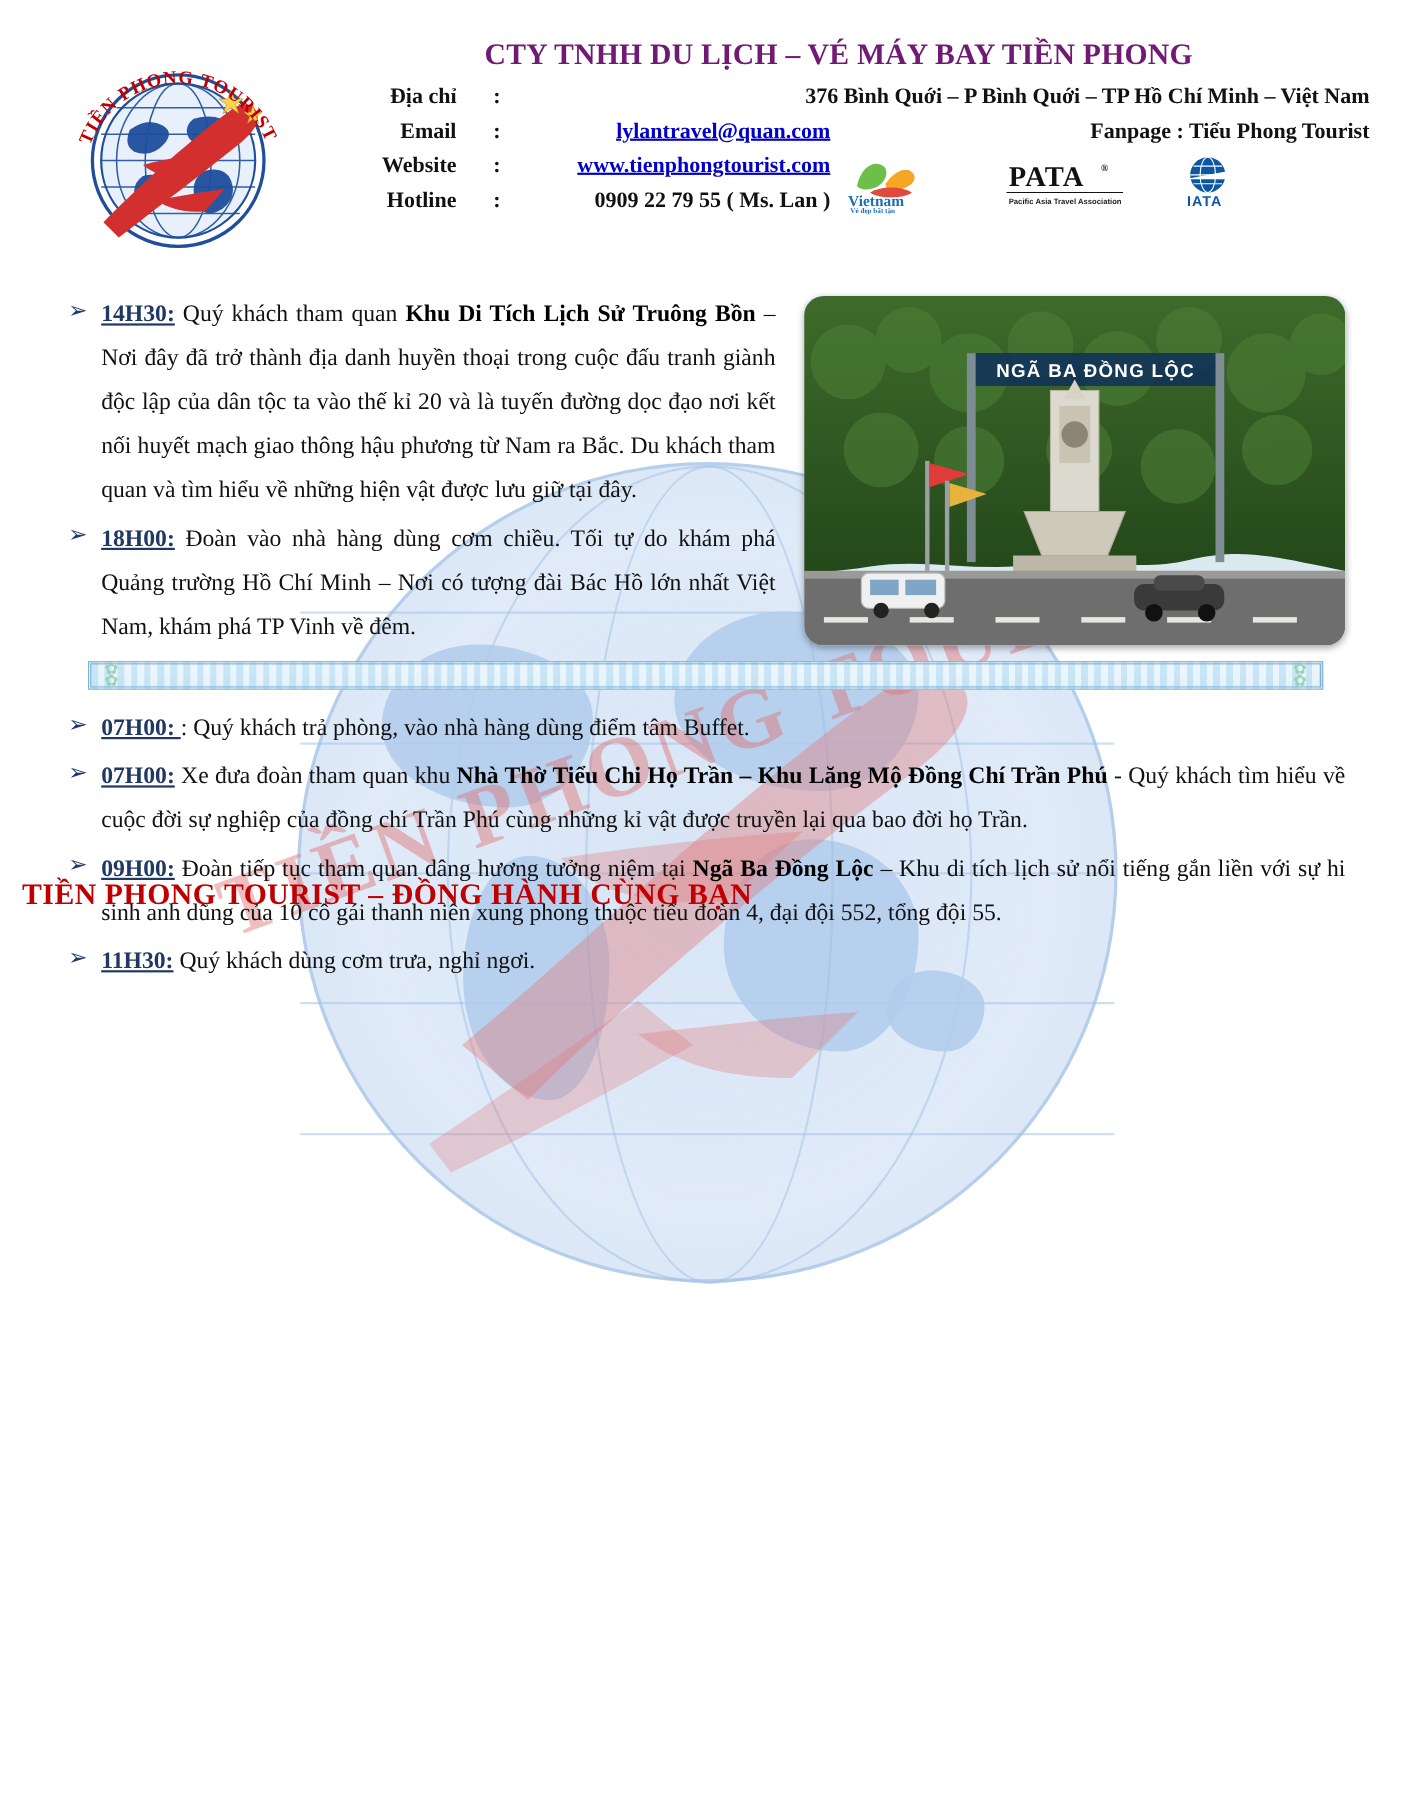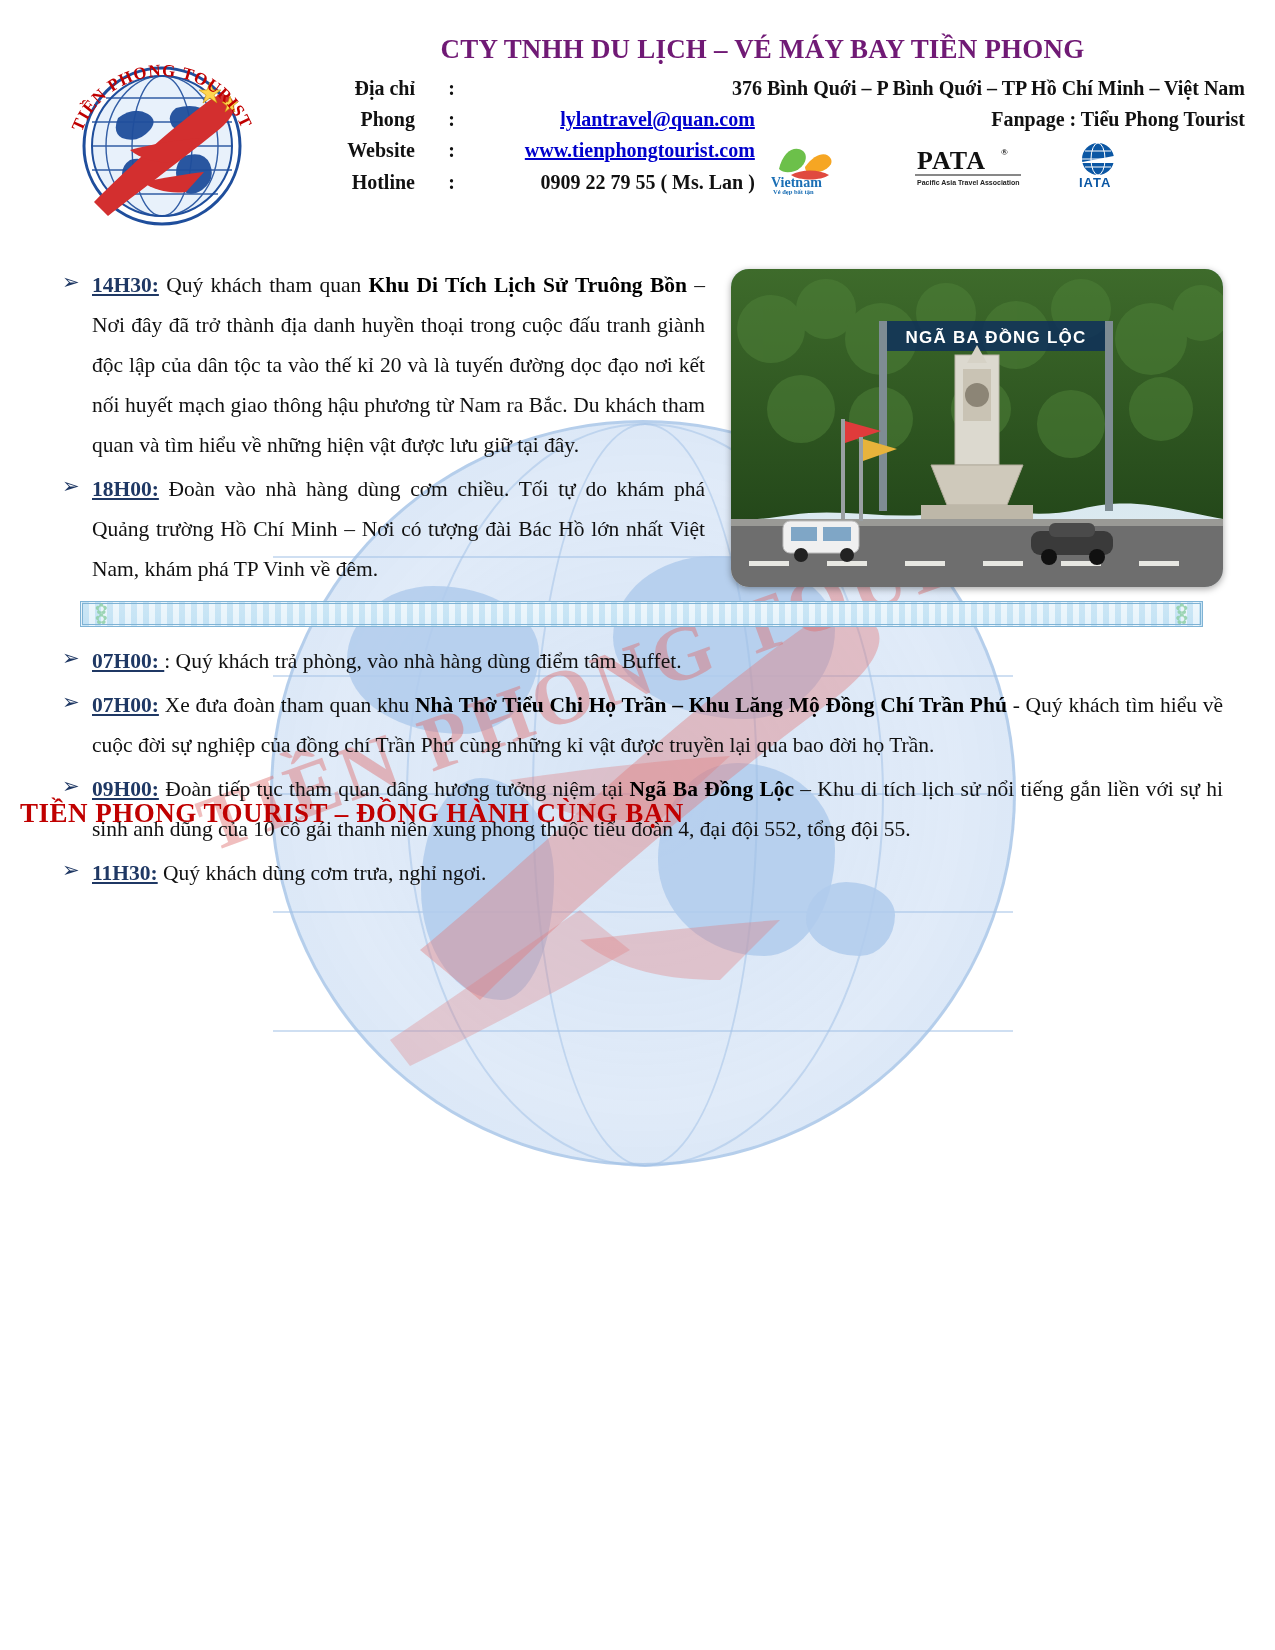--- a/index.html
+++ b/index.html
@@ -328,21 +328,21 @@
       <div class="company-vn">CTY TNHH DU LỊCH – VÉ MÁY BAY TIỀN PHONG</div>
 
       <table class="info-table">
         <tbody>
             <tr>
           <td class="lbl">Địa chỉ</td>
           <td class="colon">:</td>
           <td class="val-addr" colspan="2">376 Bình Quới – P Bình Quới – TP Hồ Chí Minh – Việt Nam</td>
         </tr>
         <tr>
-          <td class="lbl">Phong</td>
+          <td class="lbl">Email</td>
           <td class="colon">:</td>
           <td>
             <span class="email-link">lylantravel@quan.com</span>
           </td>
           <td class="fanpage">Fanpage : Tiểu Phong Tourist</td>
         </tr>
         <tr>
           <td class="lbl">Website</td>
           <td class="colon">:</td>
           <td>

